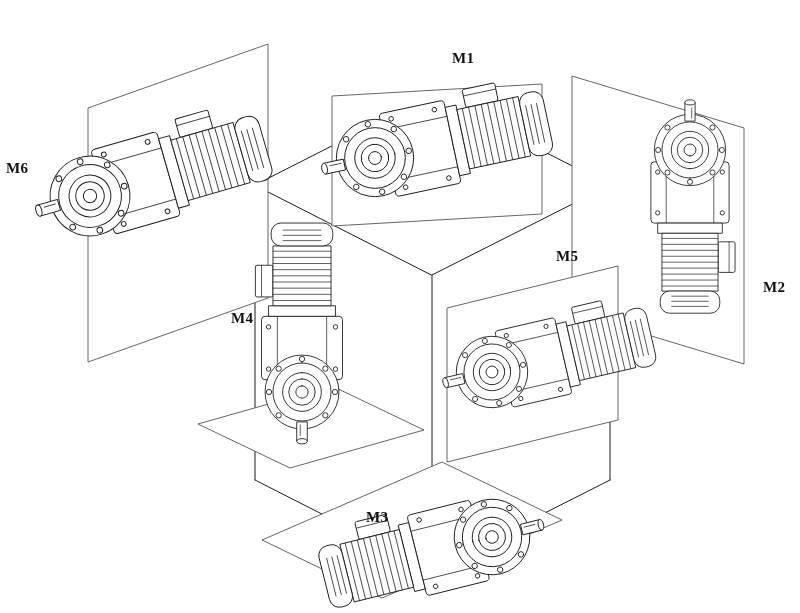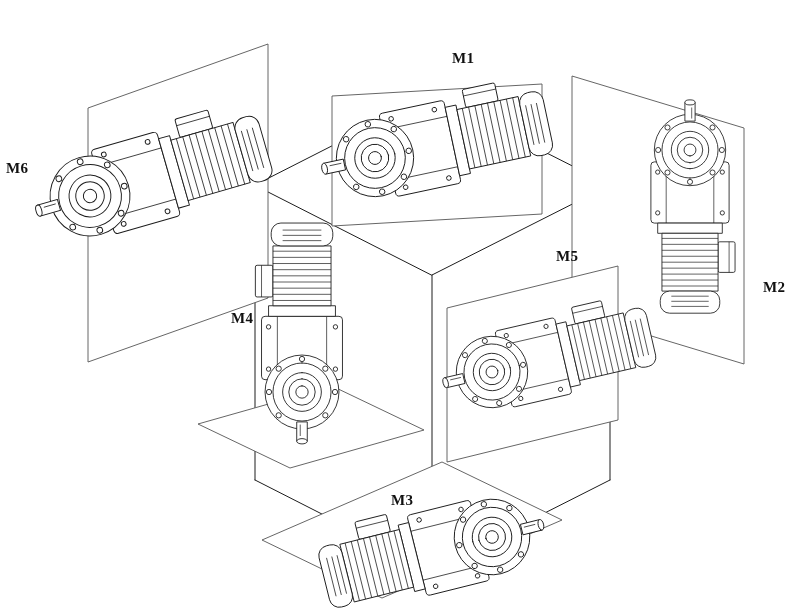--- a/index.html
+++ b/index.html
@@ -13,21 +13,21 @@
   .ink  { stroke:var(--line); fill:none;  stroke-width:1; stroke-linejoin:round; stroke-linecap:round; }
   .inkf { stroke:var(--line); fill:#ffffff; stroke-width:1; stroke-linejoin:round; }
   .fin  { stroke:var(--line); fill:none; stroke-width:.8; }
   .plane{ stroke:var(--plane); fill:#ffffff; stroke-width:.9; stroke-linejoin:round; }
   .pos-label {
     position:absolute; font-weight:bold; font-size:15px; color:#111;
     letter-spacing:.3px; user-select:none;
   }
   .lbl-m1 { left:452px; top:50px;  }
   .lbl-m2 { left:763px; top:269px;margin-top:10px; }
-  .lbl-m3 { left:366px; top:492px;margin-left:25px; }
+  .lbl-m3 { left:366px; top:509px; }
   .lbl-m4 { left:231px; top:310px; }
   .lbl-m5 { left:556px; top:248px; }
   .lbl-m6 { left:6px;   top:160px; }
 </style>
 </head>
 <body>
 
 <div class="stage">
 
   <svg width="800" height="613" viewBox="0 0 800 613">

